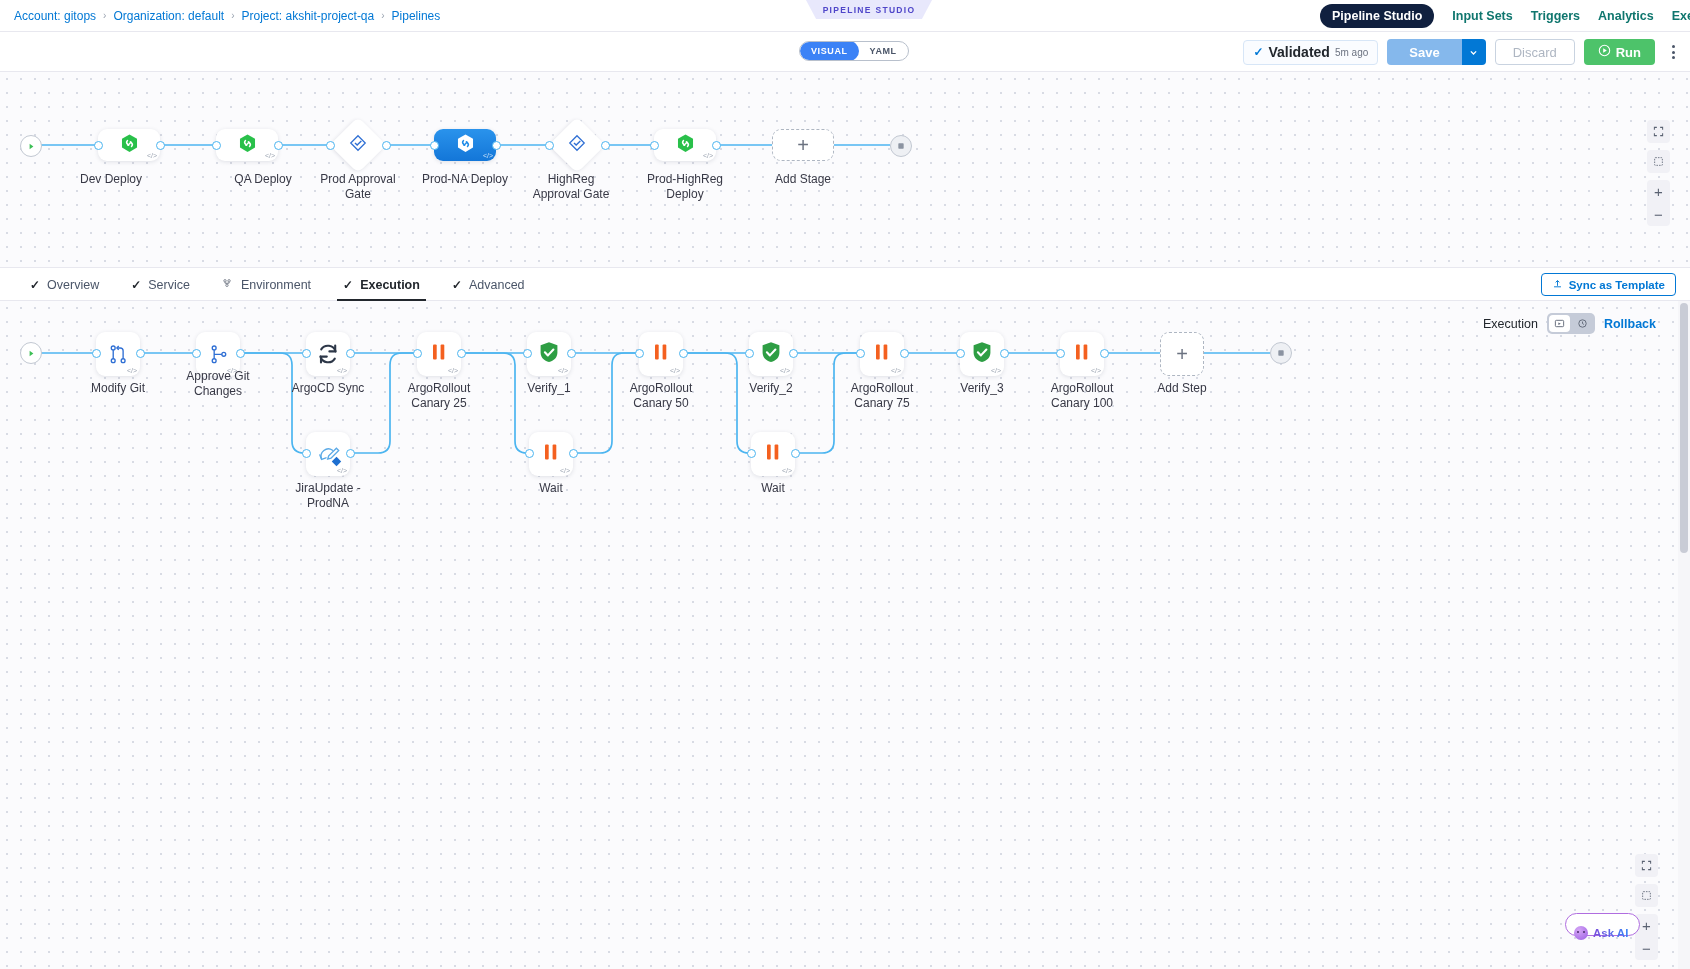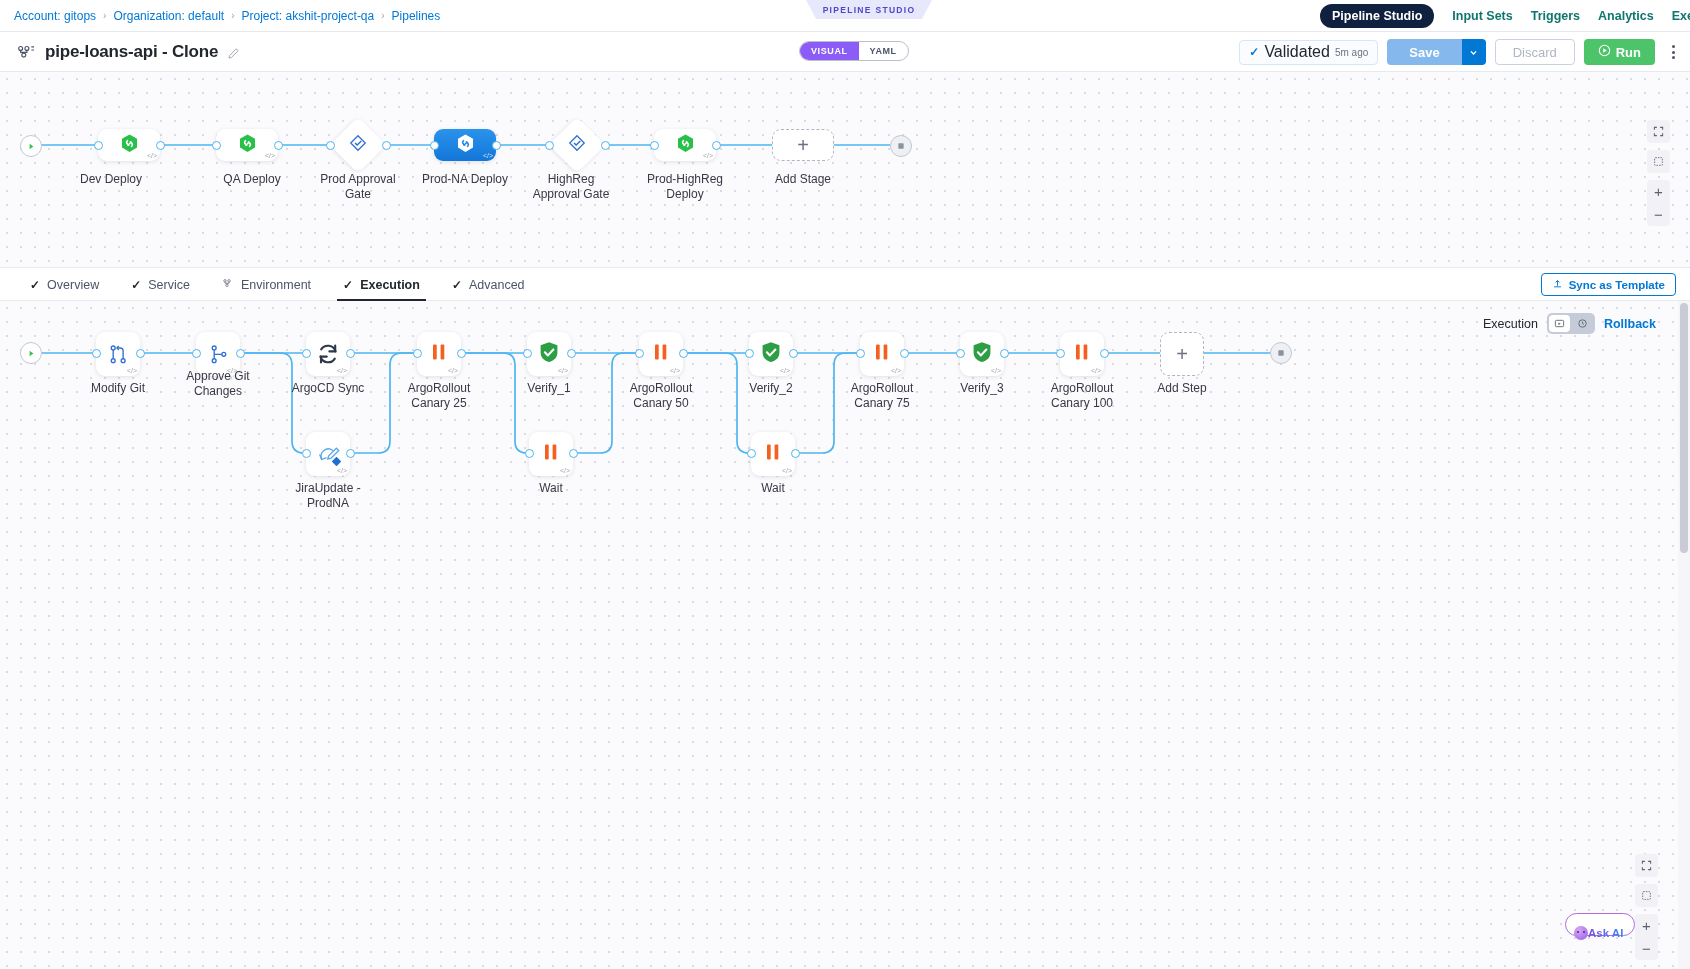--- a/index.html
+++ b/index.html
@@ -56,31 +56,31 @@
   .vy-toggle {
     position: absolute; left: 799px; top: 9px;
     display: flex; align-items: center;
     border: 1px solid #b8c0cc; border-radius: 11px; height: 20px; overflow: hidden;
     background: #fff;
   }
   .vy-opt {
     font-size: 9px; font-weight: bold; letter-spacing: 0.6px;
     padding: 0 11px; height: 20px; line-height: 20px; color: #4a5568;
   }
-  .vy-opt.sel { background: #8b5cf6; color: #fff; border-radius: 0; }
+  .vy-opt.sel { background: #3b82f6; color: #fff; border-radius: 10px; }
 
   
   .title-right { position: absolute; right: 8px; top: 0; height: 40px; display: flex; align-items: center; gap: 9px; }
   .validated {
     display: flex; align-items: center; gap: 5px;
     border: 1px solid #d7e6f7; background: #fafcff; border-radius: 4px;
     height: 25px; padding: 0 9px;
   }
   .validated .v-check { color: #0278d5; font-size: 12px; font-weight: bold; }
-  .validated .v-txt { font-size: 16px; font-weight: normal; color: #22272d; }
+  .validated .v-txt { font-size: 14px; font-weight: bold; color: #22272d; }
   .validated .v-time { font-size: 10px; color: #6b7280; }
   .save-grp { display: flex; height: 26px; border-radius: 4px; overflow: hidden; }
   .save-btn { background: #85b8ec; color: #fff; font-size: 13px; font-weight: bold; padding: 0 22px; display: flex; align-items: center; }
   .save-caret { background: #0278d5; color: #fff; width: 24px; display: flex; align-items: center; justify-content: center; font-size: 9px; }
   .discard-btn {
     border: 1px solid #c9d3e0; color: #aeb6c2; background: #fff; border-radius: 4px;
     height: 26px; padding: 0 17px; font-size: 13px; display: flex; align-items: center;
   }
   .run-btn {
     background: #4dc36a; color: #fff; border-radius: 4px; height: 26px;
@@ -187,21 +187,21 @@
     display: flex; align-items: center; justify-content: center; color: #5a6272;
   }
   .zgrp { background: #f1f1f6; border-radius: 4px; display: flex; flex-direction: column; }
   .zgrp .zb { width: 23px; height: 23px; display: flex; align-items: center; justify-content: center; color: #5a6272; font-size: 15px; }
 
   
   .ask-ai {
     position: absolute; left: 1565px; top: 913px;
     height: 23px; padding: 16px 11px 0 8px; border-radius: 12px;
     background: #fff; border: 1.3px solid #b06de0;
-    display: flex; align-items: center; z-index: 6;
+    display: flex; align-items: center; gap: 5px; z-index: 6;
   }
   .ask-ai .txt {
     font-size: 11.5px; font-weight: bold;
     background: linear-gradient(90deg,#7b4ddb,#3b82f6);
     -webkit-background-clip: text; background-clip: text; color: transparent;
   }
   .ai-orb {
     width: 14px; height: 14px; border-radius: 50%;
     background: radial-gradient(circle at 35% 30%, #d5a6f5, #9b5de5);
     position: relative;
@@ -238,37 +238,20 @@
 
   <div class="topnav">
     <a class="active" href="#">Pipeline Studio</a>
     <a href="#">Input Sets</a>
     <a href="#">Triggers</a>
     <a href="#">Analytics</a>
     <a href="#">Execution H</a>
   </div>
 
   <div class="titlebar">
-    <div class="title-left">
-      <span class="pipe-icon">
-        <svg viewBox="0 0 22 18" width="20" height="16" fill="none" stroke="currentColor" stroke-width="1.3">
-          <circle cx="5" cy="5" r="2.2"></circle>
-            <circle cx="12" cy="5" r="2.2"></circle>
-          <circle cx="8.5" cy="12.5" r="2.2"></circle>
-          <path d="M5 7.2v2.2h7V7.2M8.5 9.4v.9"></path>
-          <path d="M17 3.2h3M17 6.8h3"></path>
-        </svg>
-      </span>
-      <span class="pipe-title">pipe-loans-api - Clone</span>
-      <span class="edit-pencil">
-        <svg viewBox="0 0 16 16" width="13" height="13" fill="none" stroke="currentColor" stroke-width="1.2">
-          <path d="M11.5 2.2l2.3 2.3L5.4 12.9 2.4 13.6l.7-3z"></path>
-        </svg>
-      </span>
-    </div>
 
     <div class="vy-toggle">
       <span class="vy-opt sel">VISUAL</span>
       <span class="vy-opt">YAML</span>
     </div>
 
     <div class="title-right">
       <div class="validated">
         <span class="v-check">✓</span>
         <span class="v-txt">Validated</span>
@@ -341,21 +324,21 @@
           <svg viewBox="0 0 24 24" width="21" height="21">
             <path d="M12 1.6l8.6 5v10l-8.6 5-8.6-5v-10z" fill="#29c04a"></path>
             <path d="M9.7 8.6a2.9 2.9 0 000 4.1l1.3 1.3M14.3 15.4a2.9 2.9 0 000-4.1l-1.3-1.3" stroke="#fff" stroke-width="1.7" fill="none" stroke-linecap="round"></path>
             <path d="M10.3 13.9l3.4-3.4" stroke="#fff" stroke-width="1.7" stroke-linecap="round"></path>
           </svg>
         </span>
         <span class="code-badge">&lt;/&gt;</span>
       </div>
       <div class="port" style="left:211.5px; top:68.5px;"></div>
       <div class="port" style="left:273.5px; top:68.5px;"></div>
-      <div class="nlabel" style="left:201px; top:100px; width:102px;">QA Deploy</div>
+      <div class="nlabel" style="left:212px; top:100px; width:102px;">QA Deploy</div>
     </div>
 
     <div class="node">
       <div class="diamond" style="left:338px; top:53px; width:40px; height:40px;">
         <span class="dic">
           <svg viewBox="0 0 24 24" width="20" height="20" fill="none" stroke="#2f6fd4" stroke-width="1.5">
             <path d="M12 3.3l8.7 8.7L12 20.7 3.3 12z"></path>
             <path d="M8.4 11.9l2.6 2.6 5-5" stroke-width="1.7"></path>
           </svg>
         </span>

